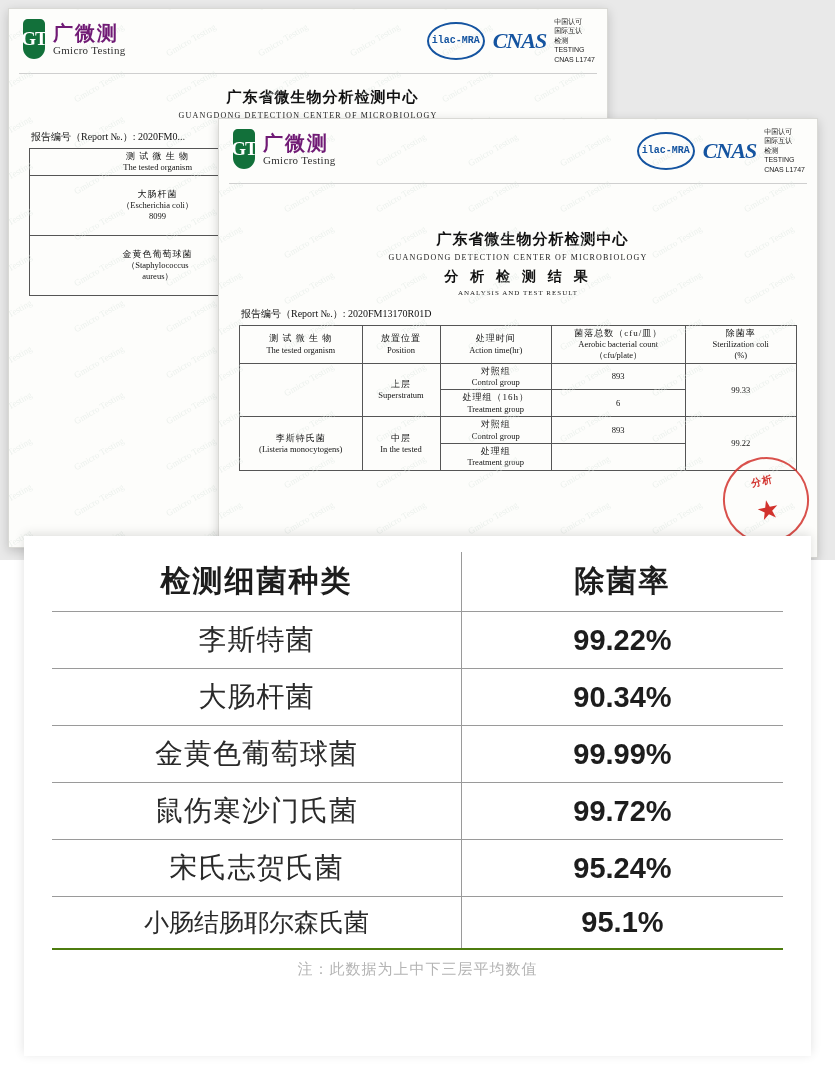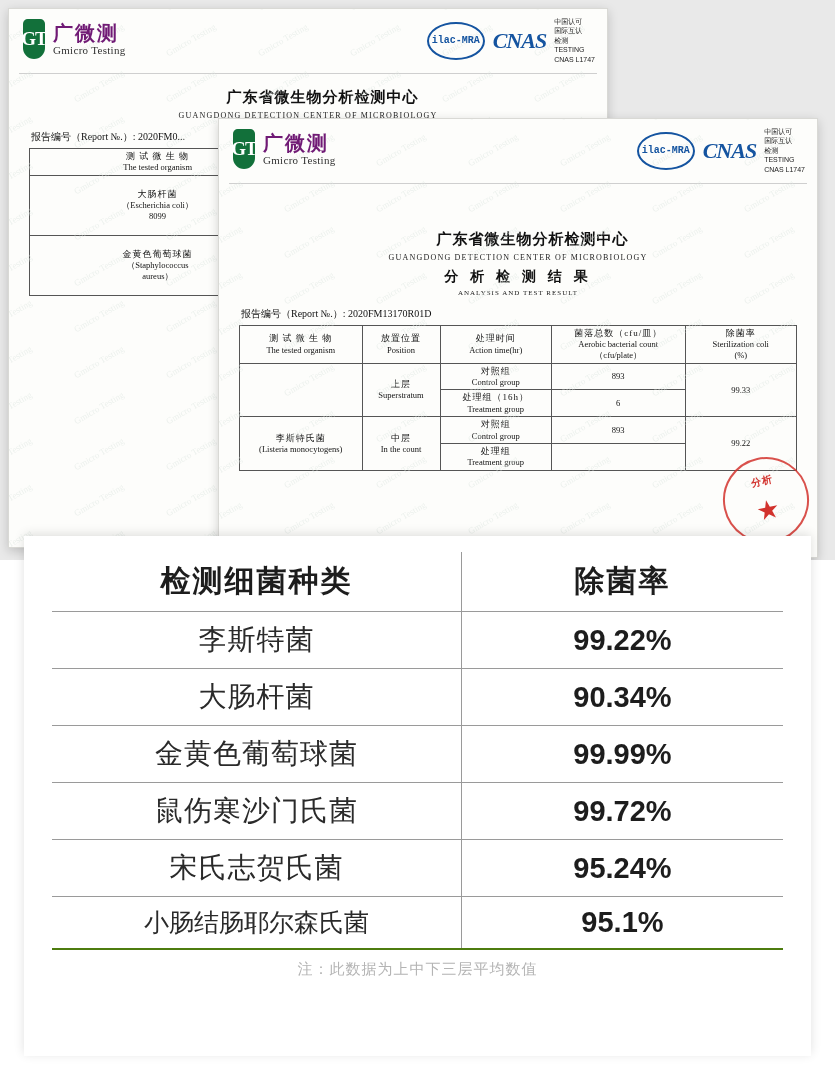--- a/index.html
+++ b/index.html
@@ -548,21 +548,21 @@
         <td>6</td>
       </tr>
 
       <tr>
         <td rowspan="2">
           <div class="cnh">李斯特氏菌</div>
           <div>(Listeria monocytogens)</div>
         </td>
         <td rowspan="2">
           <div class="cnh">中层</div>
-          <div>In the count</div>
+          <div>In the tested</div>
         </td>
         <td>
           <div class="cnh">对照组</div>
           <div>Control group</div>
         </td>
         <td>893</td>
         <td rowspan="2">99.22</td>
       </tr>
       <tr>
         <td>

